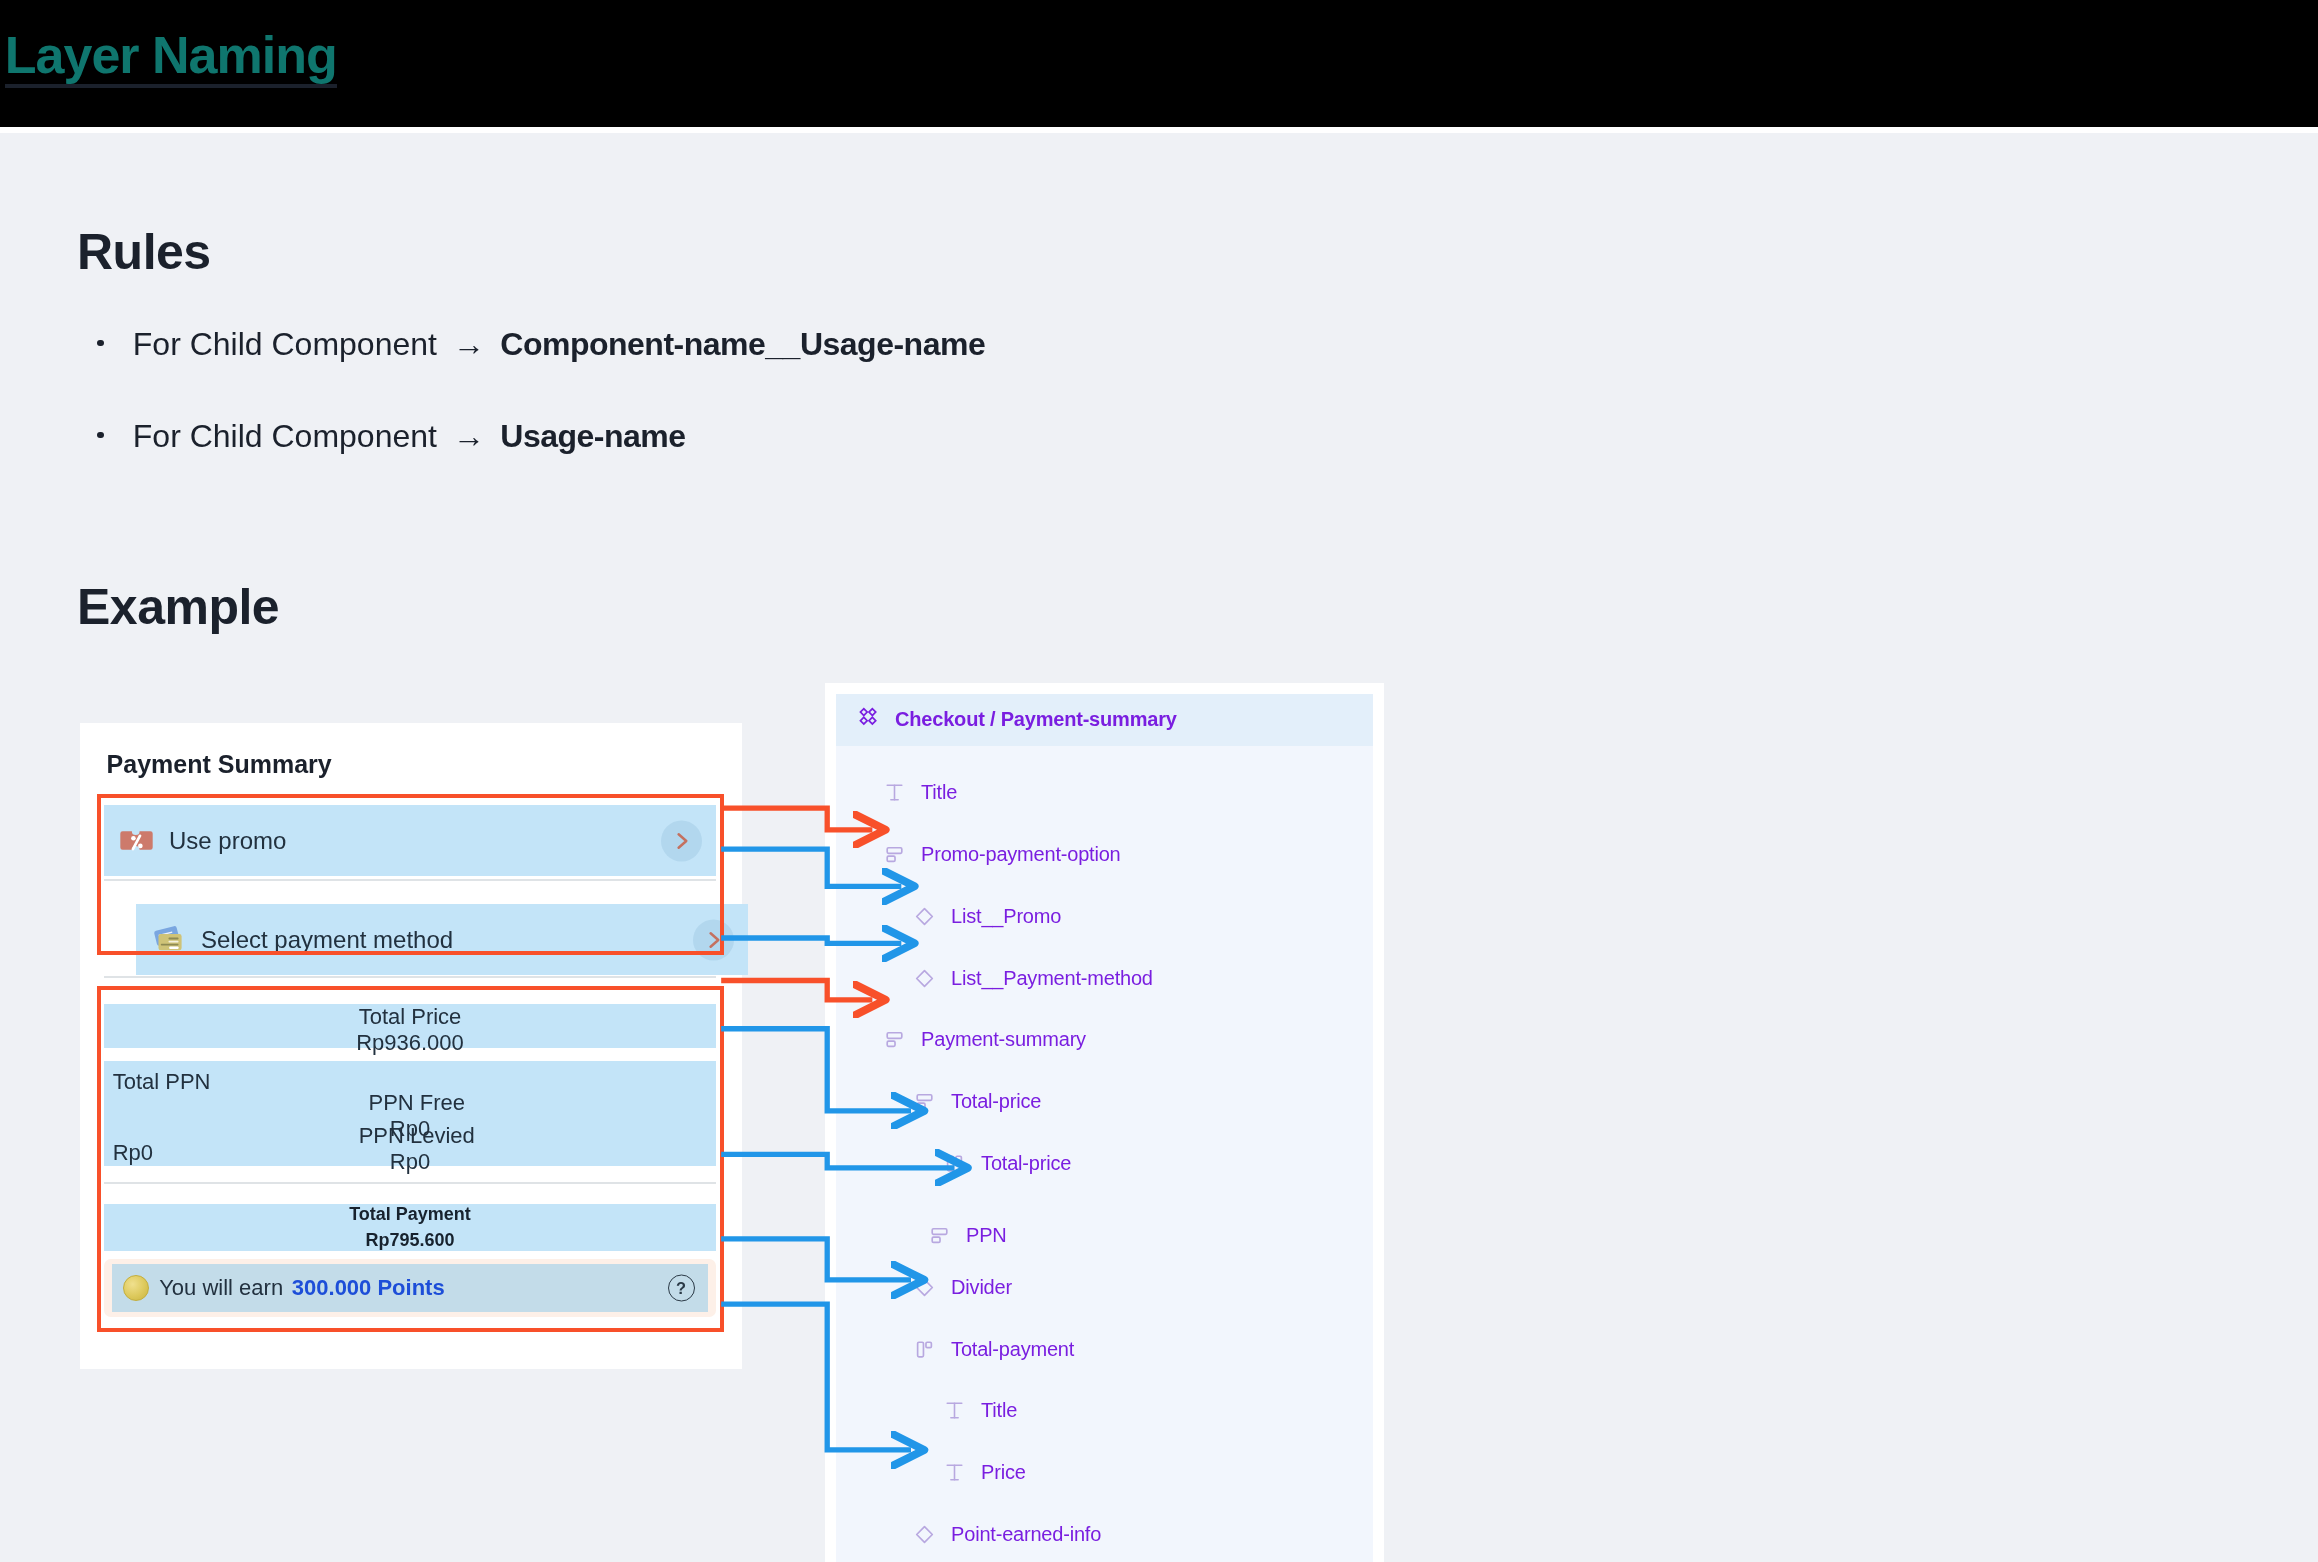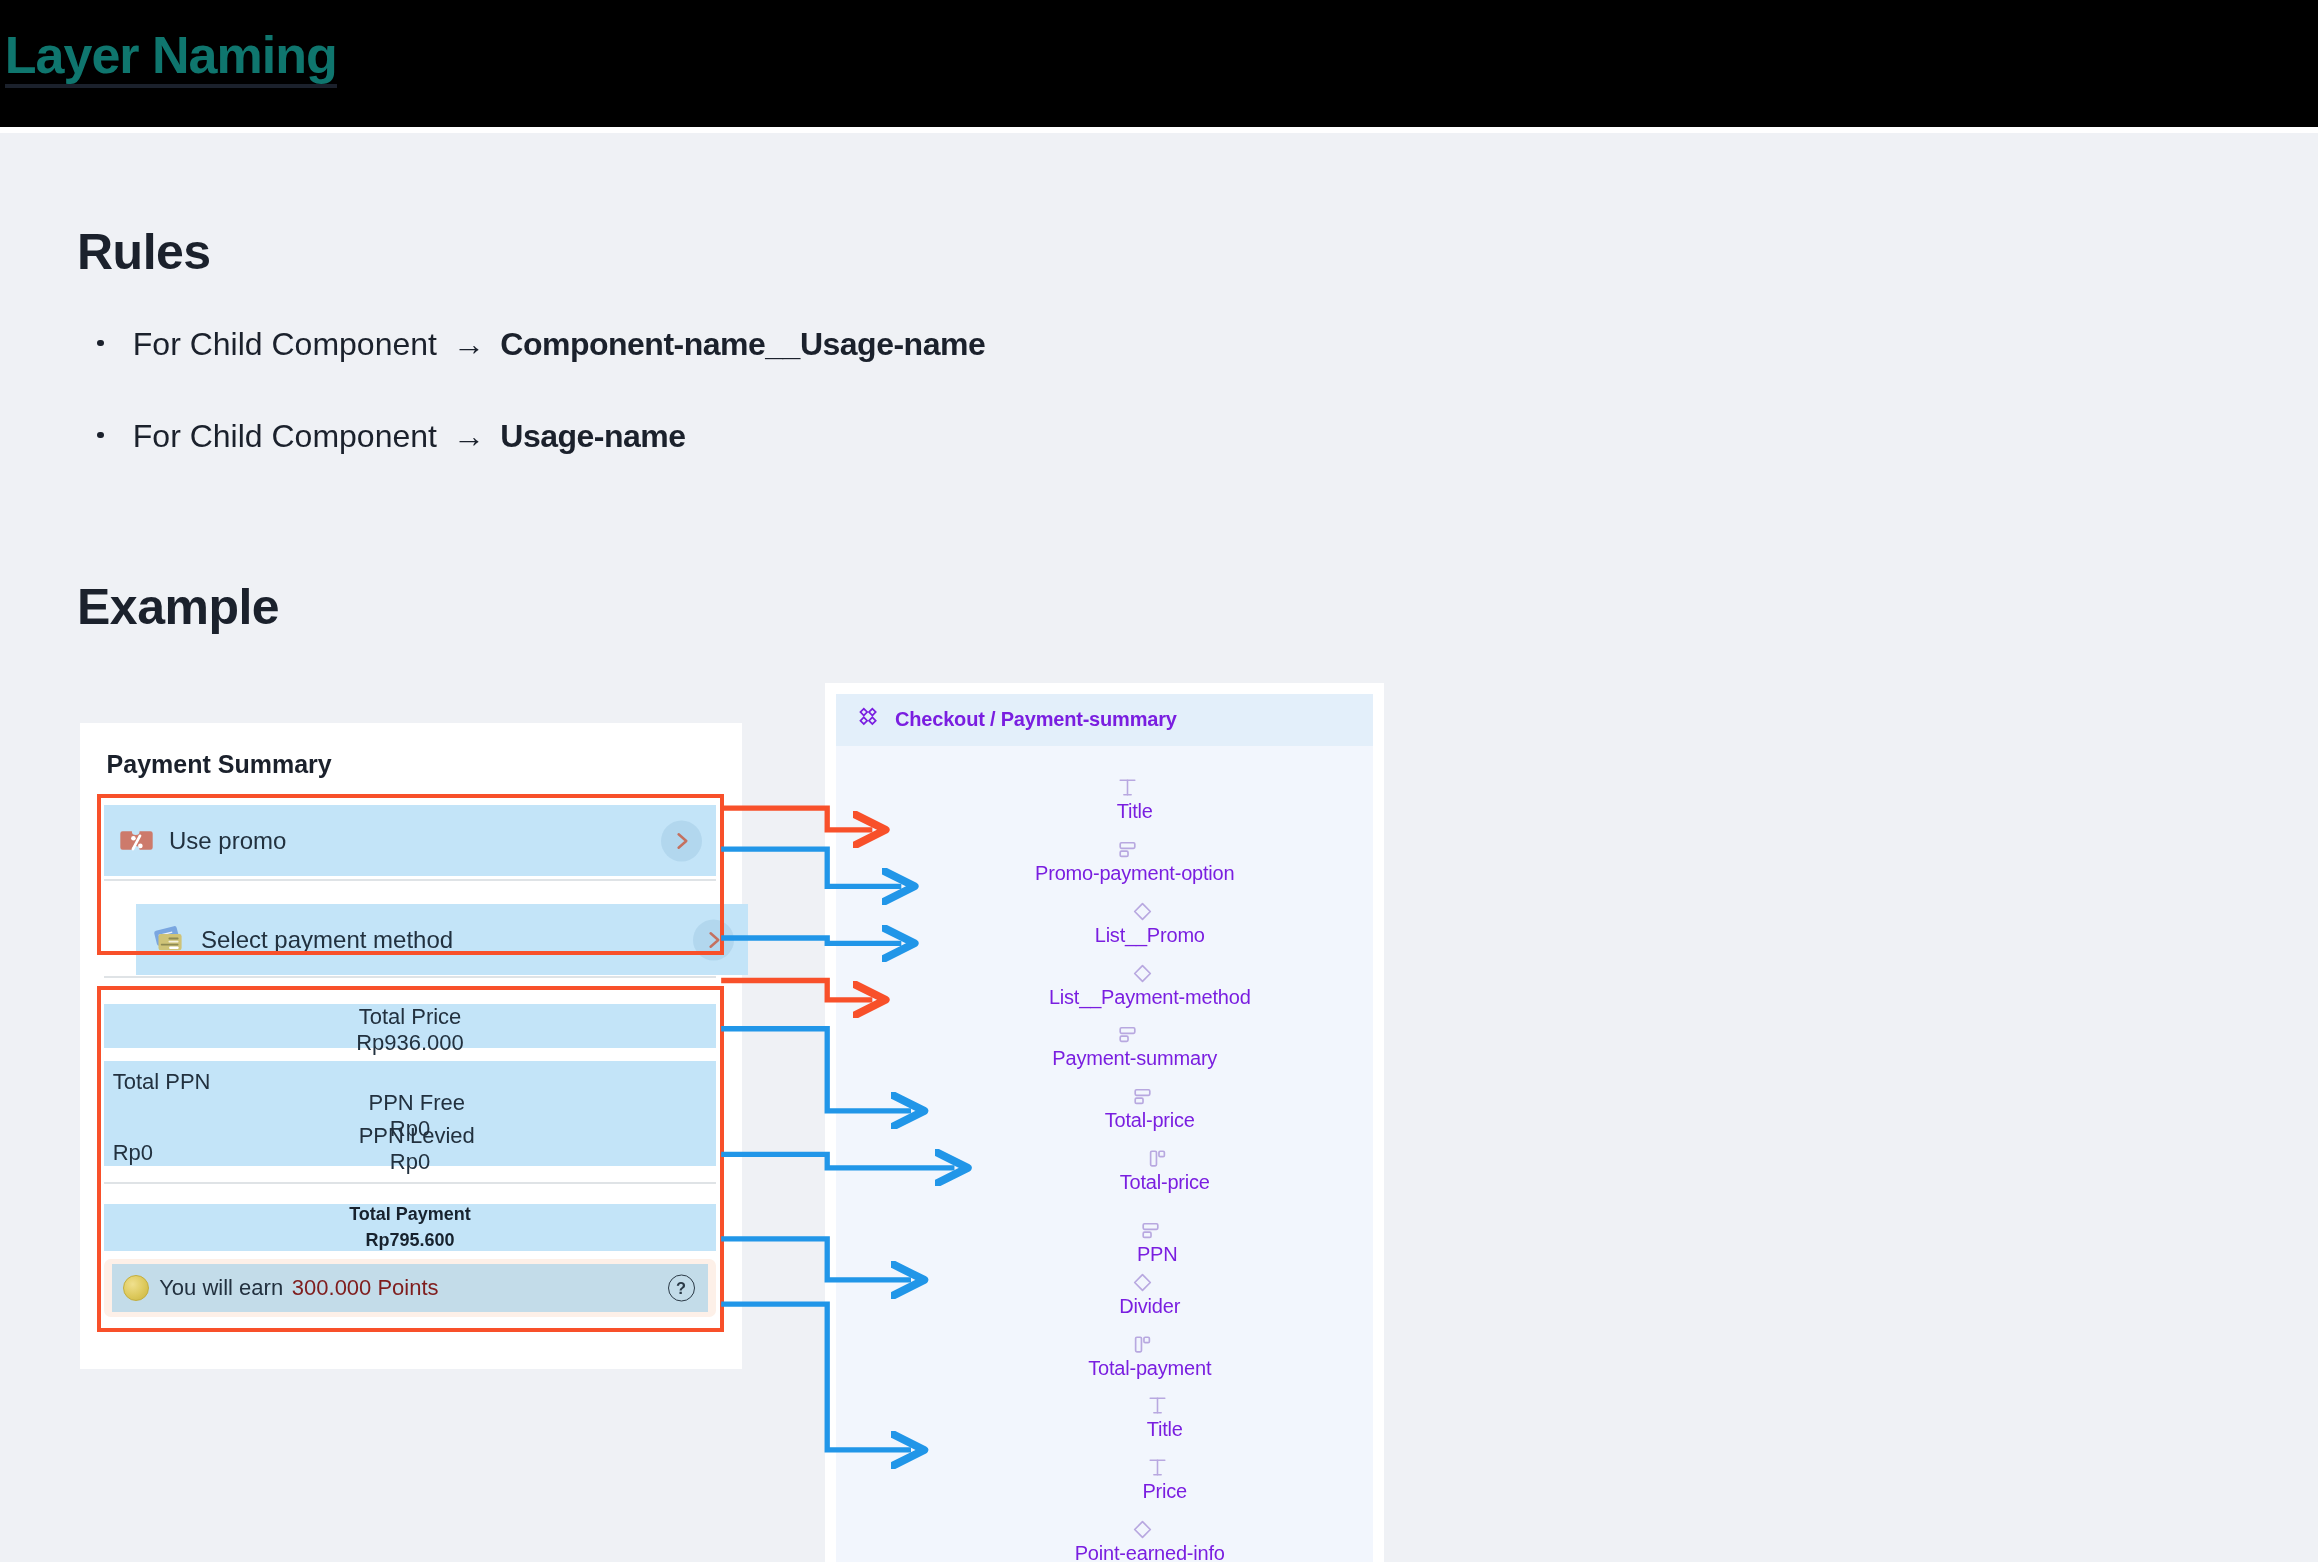--- a/index.html
+++ b/index.html
@@ -125,21 +125,21 @@
   #points-row {
     position: absolute; left: 32px; top: 541px; width: 596px; height: 48px;
     background: #c3dce9; display: flex; align-items: center; padding: 0 10.6px;
   }
   #points-coin {
     width: 26px; height: 26px; border-radius: 50%;
     background: radial-gradient(circle at 36% 34%, #f0e08e 0%, #ddc95c 55%, #c8b33f 100%);
     border: 1.4px solid #c4ae3b; flex: 0 0 auto;
   }
   #points-text { margin-left: 10.6px; font-size: 22px; color: #22313f; }
-  #points-amount { margin-left: 8.7px; font-size: 22px; font-weight: 400; color: #7f1d1d; }
+  #points-amount { margin-left: 8.7px; font-size: 22px; font-weight: 700; color: #1d4ed8; }
   #points-help {
     position: absolute; right: 13.5px; top: 50%; transform: translateY(-50%);
     width: 27px; height: 27px; border-radius: 50%; border: 1.9px solid #2b3a47;
     display: flex; align-items: center; justify-content: center;
     font-size: 16.4px; color: #2b3a47; font-weight: 700;
   }
 
   
   #layers-panel {
     position: absolute; left: 825px; top: 550px;
@@ -150,21 +150,21 @@
   #layers-header {
     position: absolute; left: 0; top: 0; width: 100%; height: 52px;
     background: #e3effa; display: flex; align-items: center; padding-left: 20px;
   }
   #layers-header-label {
     margin-left: 14.5px; font-size: 20px; font-weight: 700; color: #7a1ee0;
     letter-spacing: -0.2px;
   }
   .layer-row {
     position: absolute; height: 35px; display: flex; align-items: center;
-    left: 0; width: 100%; flex-direction: column;
+    left: 0; width: 100%;
   }
   .layer-icon { width: 25px; height: 25px; flex: 0 0 auto; position: relative; }
   .layer-label { margin-left: 14.5px; font-size: 20px; color: #7a1ee0; letter-spacing: -0.2px; white-space: nowrap; }
 
   
   #connectors { position: absolute; left: 0; top: 0; width: 2319px; height: 1562px; pointer-events: none; }
 </style>
 </head>
 <body>
 

